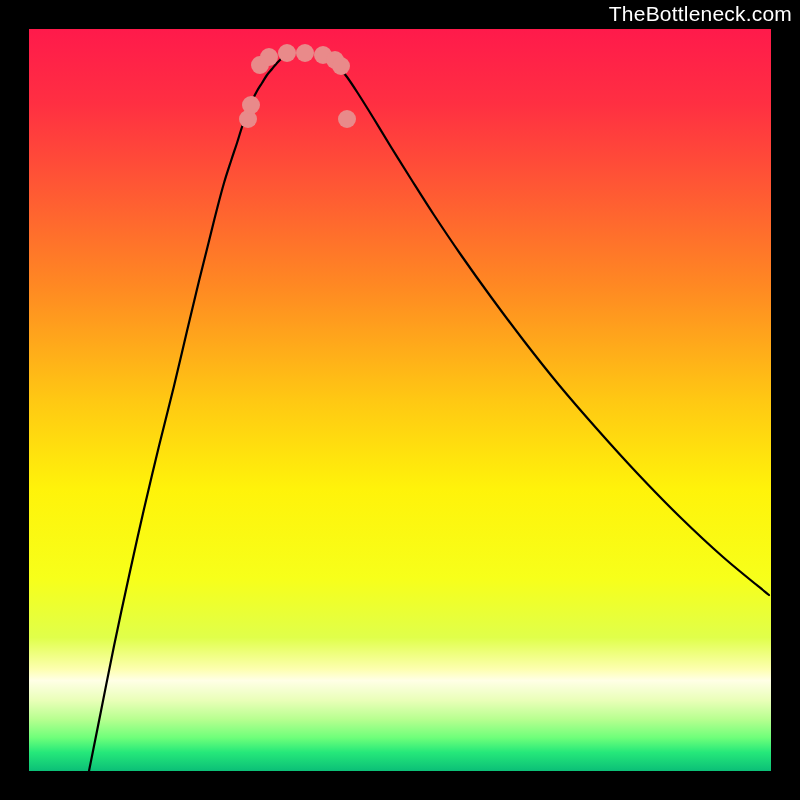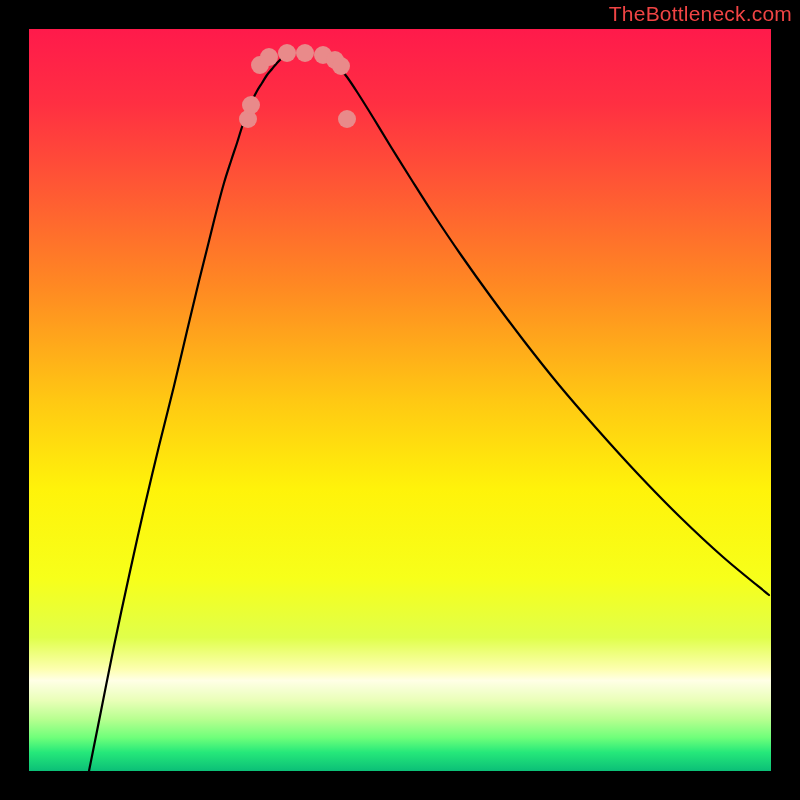--- a/index.html
+++ b/index.html
@@ -21,21 +21,21 @@
     left: 29px;
     top: 29px;
     width: 742px;
     height: 742px;
     overflow: hidden;
   }
   .watermark {
     position: absolute;
     top: 2px;
     right: 8px;
-    color: #ef4444;
+    color: #ffffff;
     font-size: 21px;
     font-weight: 400;
     letter-spacing: 0.2px;
     z-index: 5;
   }
   svg { display: block; }
 </style>
 </head>
 <body>
 

